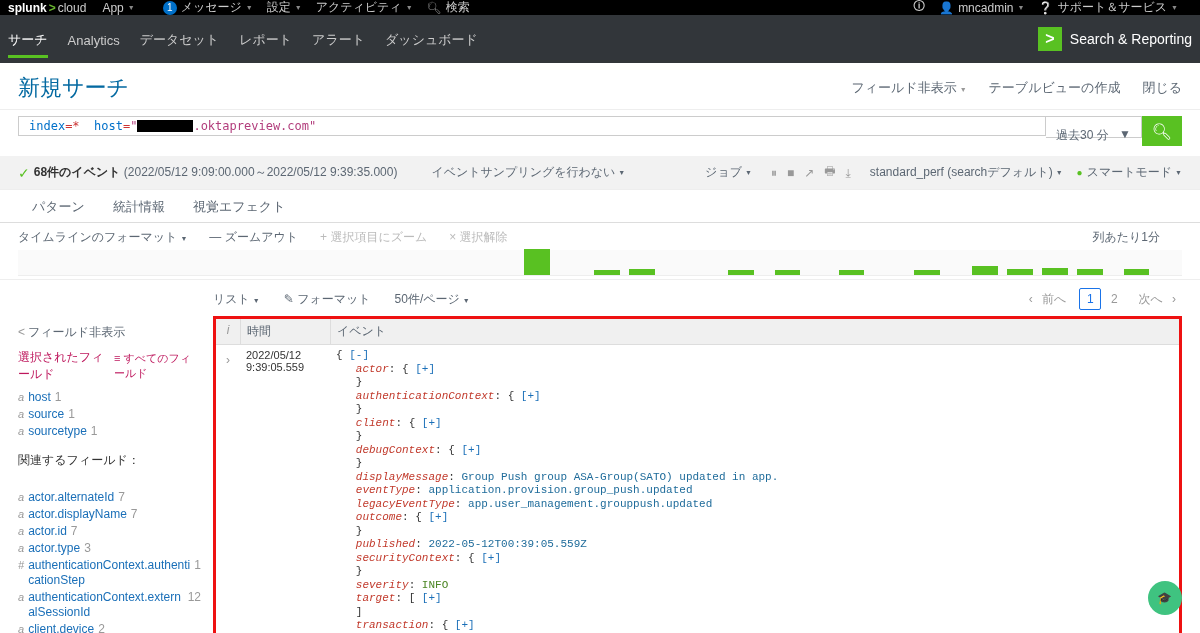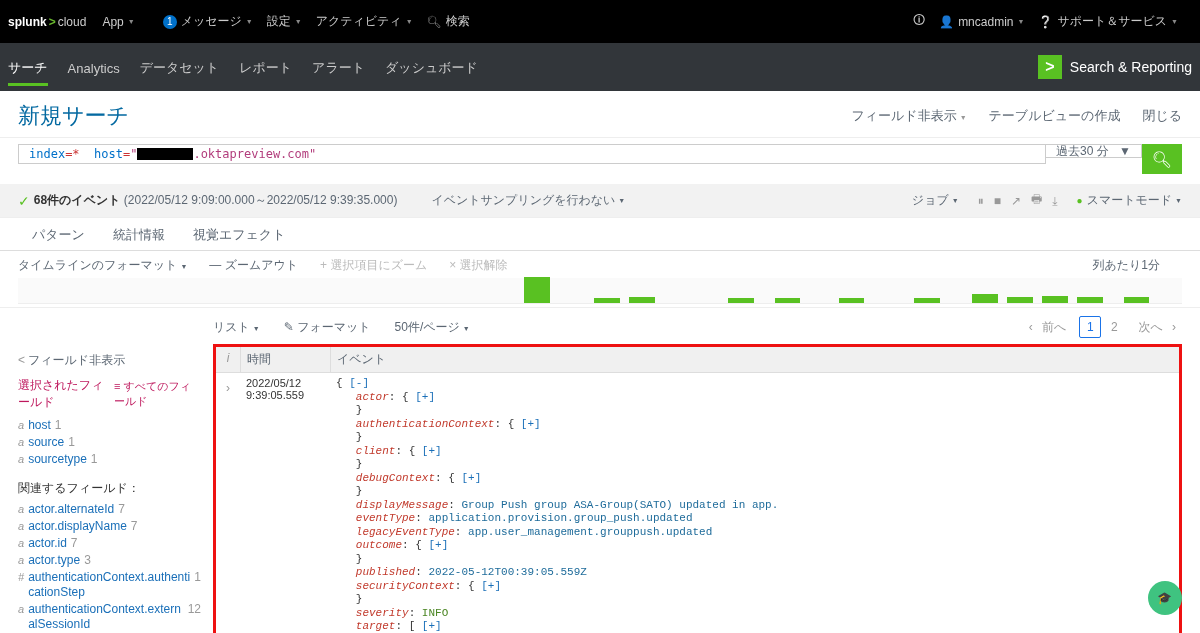--- a/index.html
+++ b/index.html
@@ -1,19 +1,19 @@
 <!DOCTYPE html>
 <html><head>
 <meta charset="utf-8">
 <style>
 body { margin: 0; font-family: "Helvetica Neue", Arial, sans-serif; font-size: 12px; color: #333; background: #fff; }
 * { box-sizing: border-box; }
 
 
-.topbar { background: #000; color: #ccc; height: 43px; display: flex; align-items: center; padding: 0 8px; font-size: 12px; }
+.topbar { background: #000; color: #ccc; height: 15px; display: flex; align-items: center; padding: 0 8px; font-size: 12px; }
 .topbar .logo { display: flex; align-items: baseline; margin-right: 16px; }
 .topbar .logo b { color: #fff; font-weight: bold; }
 .topbar .logo .gt { color: #6ab82f; font-weight: bold; margin: 0 2px; }
 .topbar .logo .cloud { color: #ccc; }
 .topbar .item { margin-right: 14px; display: flex; align-items: center; cursor: pointer; }
 .topbar .item .caret { font-size: 7px; margin-left: 4px; color: #888; }
 .topbar .badge { background: #0070c9; color: #fff; border-radius: 50%; width: 14px; height: 14px; display: inline-flex; align-items: center; justify-content: center; font-size: 10px; margin-right: 4px; }
 .topbar .spacer { flex: 1; }
 .topbar .search-ico { color: #888; margin-right: 4px; font-size: 12px; }
 .topbar .user-ico { font-size: 12px; margin-right: 4px; }
@@ -33,21 +33,21 @@
 .titlebar .link { color: #5c6773; margin-left: 22px; font-size: 13px; cursor: pointer; }
 .titlebar .caret { font-size: 7px; margin-left: 3px; color: #999; }
 
 
 .searchrow { display: flex; padding: 6px 18px 10px; }
 .searchbox { flex: 1; border: 1px solid #ccc; padding: 5px 10px; font-family: Consolas, monospace; font-size: 12px; display: flex; align-items: center; height: 20px; }
 .searchbox .kw { color: #0070c9; }
 .searchbox .op { color: #cc3333; }
 .searchbox .str { color: #b23d7c; }
 .searchbox .redact { display:inline-block; background:#000; width: 56px; height: 12px; vertical-align: middle; margin: 0 0px; }
-.timerange { border: 1px solid #ccc; border-left: none; width: 96px; padding: 0 10px; color: #5c6773; font-size: 12px; display: flex; align-items: center; height: 14px; }
+.timerange { border: 1px solid #ccc; border-left: none; width: 96px; padding: 10px 10px; color: #5c6773; font-size: 12px; display: flex; height: 21px; }
 .gobtn { width: 40px; height: 30px; background: #59c122; color: #fff; display: flex; align-items: center; justify-content: center; font-size: 16px; }
 
 
 .statusbar { background: #f2f2f2; display: flex; align-items: center; padding: 6px 18px; font-size: 12px; color: #5c6773; border-bottom: 1px solid #eee; }
 .statusbar .result { display: flex; align-items: center; }
 .statusbar .result .ok { color: #59c122; margin-right: 4px; font-size: 14px;}
 .statusbar b { color: #333; font-weight: 600;}
 .statusbar .gap { width: 20px; }
 .statusbar .spacer { flex: 1; }
 .statusbar .seg { margin-left: 14px; display: flex; align-items: center; cursor: pointer; text-align: right; }
@@ -87,21 +87,21 @@
 .sidebar { width: 195px; font-size: 12px; color: #333; padding-right: 12px; }
 .sidebar .hdr { color: #5c6773; padding: 8px 0; }
 .sidebar .hdr .lt{ color:#999; margin-right:3px;}
 .sidebar .sel-row { display: flex; align-items:center; color:#be185d; margin-bottom:6px;}
 .sidebar .sel-row .allf { margin-left:auto; font-size:11px; cursor:pointer;}
 .sidebar .flist { list-style: none; margin: 0; padding: 0; }
 .sidebar .flist li { display: flex; align-items: baseline; padding: 1px 0; line-height: 15px;}
 .sidebar .flist .ftype { color: #999; font-style: italic; margin-right: 4px; font-size: 11px; }
 .sidebar .flist .fname { color: #1a6fb8; cursor: pointer; word-break: break-word; }
 .sidebar .flist .fcnt { color: #999; margin-left: 4px; }
-.sidebar .group-lbl { margin-top: 12px; color: #333; margin-bottom: 4px;}
+.sidebar .group-lbl { margin-top: 12px; color: #333; margin-bottom: 20px;}
 
 
 .evtable { flex: 1; border: 3px solid #e11; }
 .evhdr { display: flex; background: #f0f0f0; border-bottom: 1px solid #ddd; }
 .evhdr .c1 { width: 24px; text-align: center; color: #999; padding: 4px 0; font-style: italic;}
 .evhdr .c2 { width: 90px; padding: 4px 6px; color: #5c6773; border-left: 1px solid #ddd;}
 .evhdr .c3 { flex: 1; padding: 4px 6px; color: #5c6773; border-left: 1px solid #ddd;}
 .evrow { display: flex; }
 .evrow .c1 { width: 24px; text-align: center; color: #999; padding: 8px 0 0; cursor:pointer;}
 .evrow .c2 { width: 90px; padding: 4px 6px; color: #333; font-size: 11px; }
@@ -209,20 +209,24 @@
       <span class="caret">▼</span>
     </div>
   <div class="seg icons">
     <span>⏸</span>
     <span>■</span>
     <span>↗</span>
     <span>🖶</span>
     <span>⤓</span>
   </div>
   <div class="seg">
+      <span>standard_perf (searchデフォルト)</span>
+      <span class="caret">▼</span>
+    </div>
+  <div class="seg">
       <span class="bullet">●</span>
       <span>スマートモード</span>
       <span class="caret">▼</span>
     </div>
 </div>
 
 <div class="evtabs">
   <div class="evtab">パターン</div>
   <div class="evtab">統計情報</div>
   <div class="evtab">視覚エフェクト</div>

